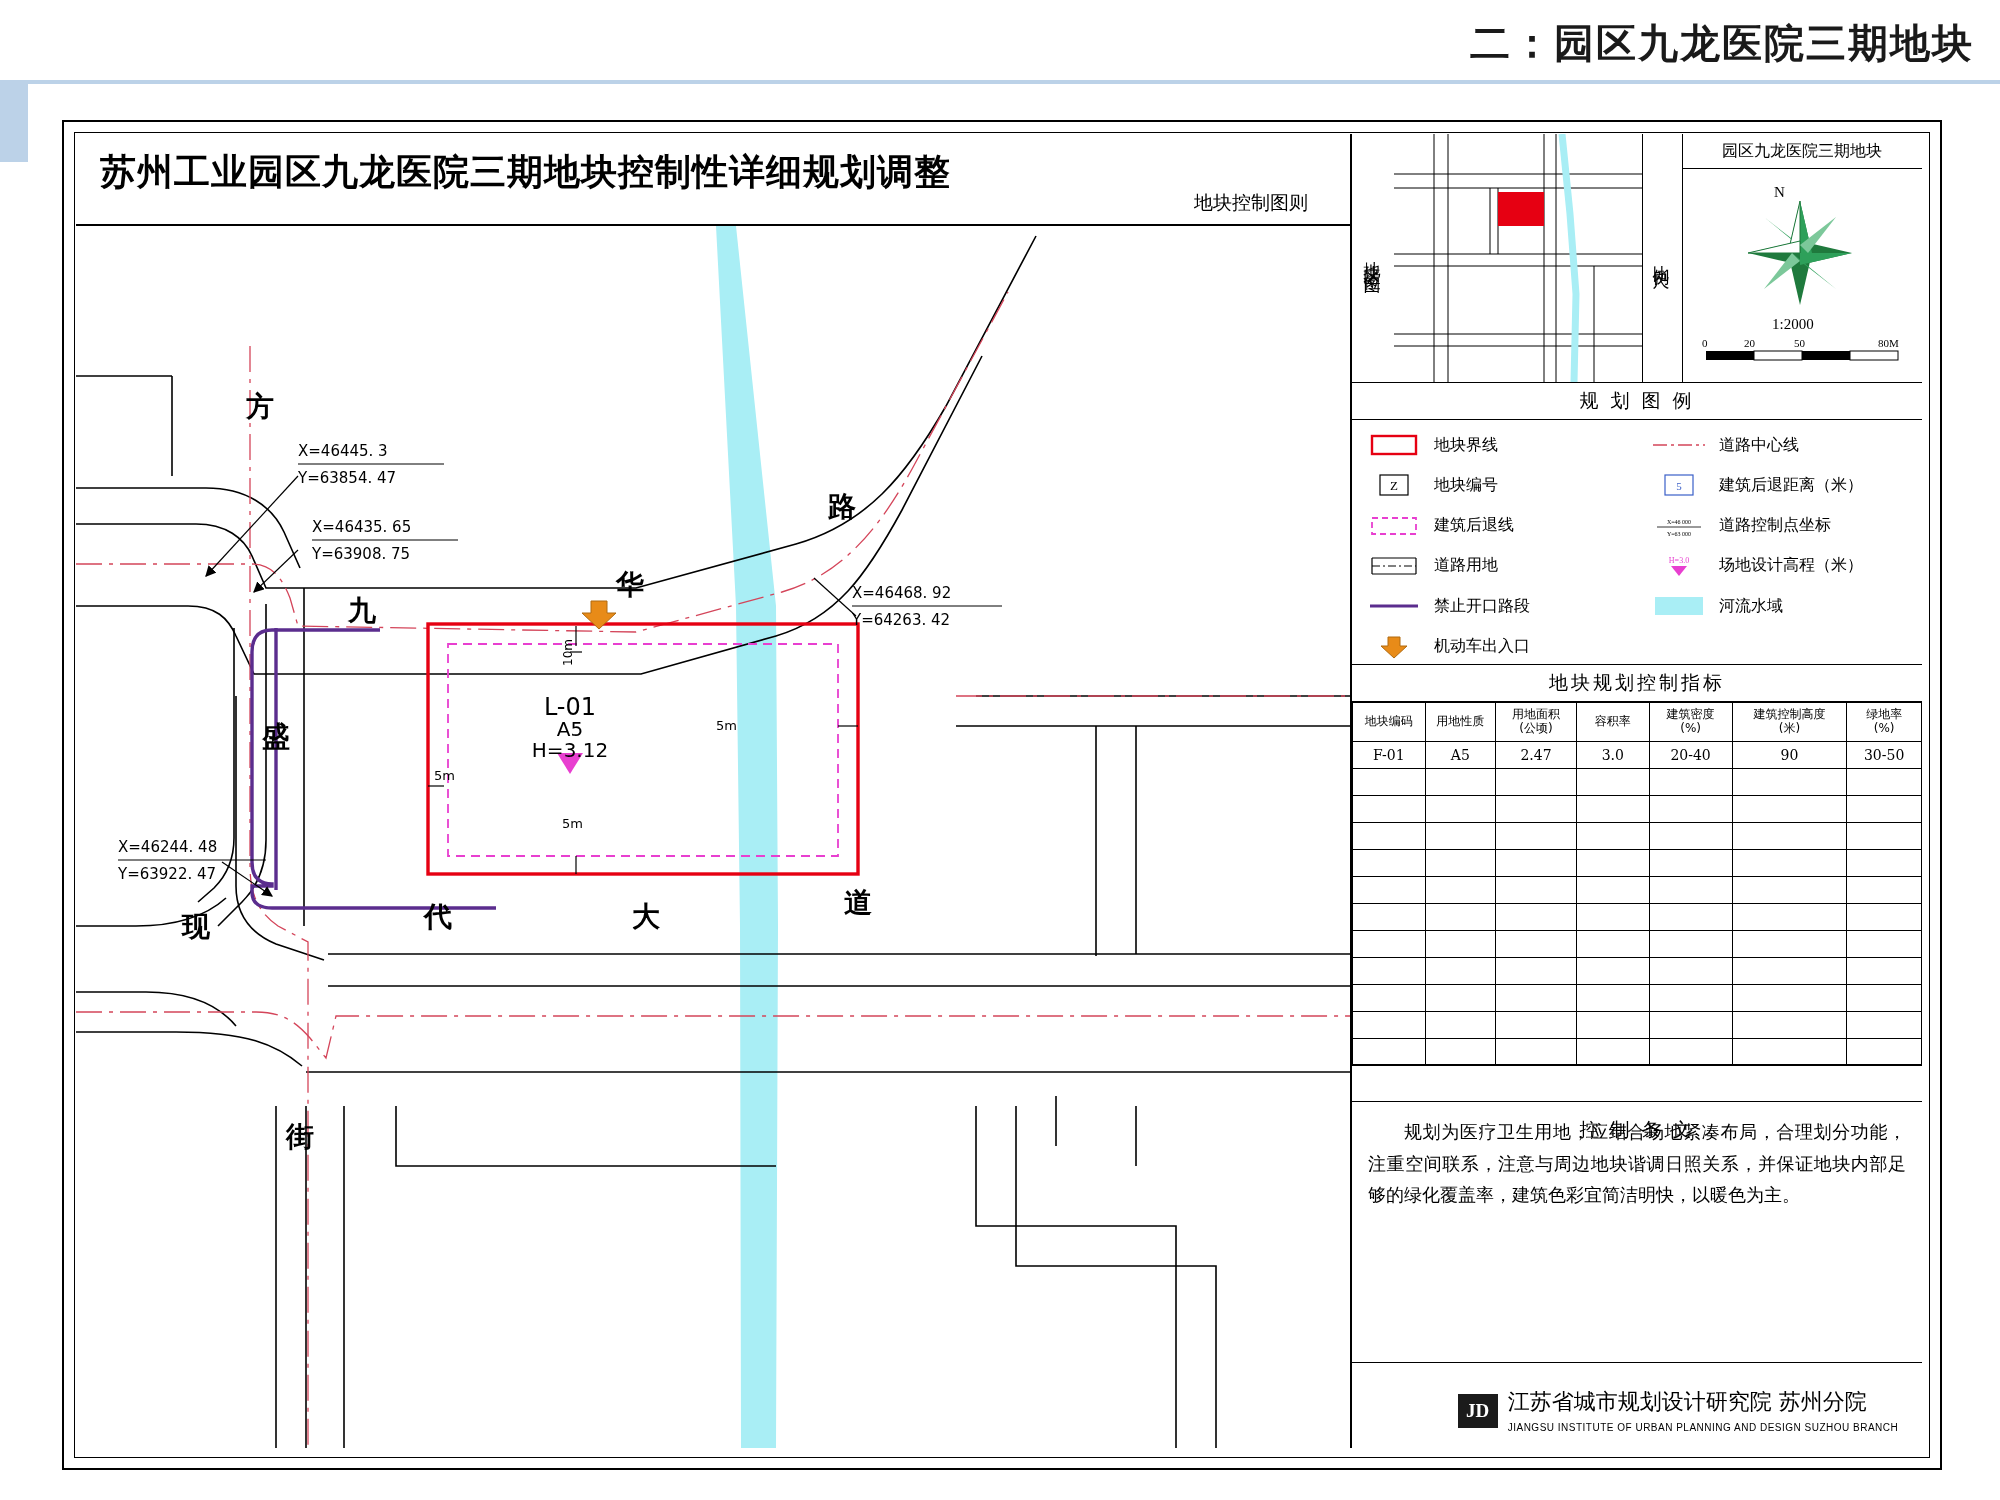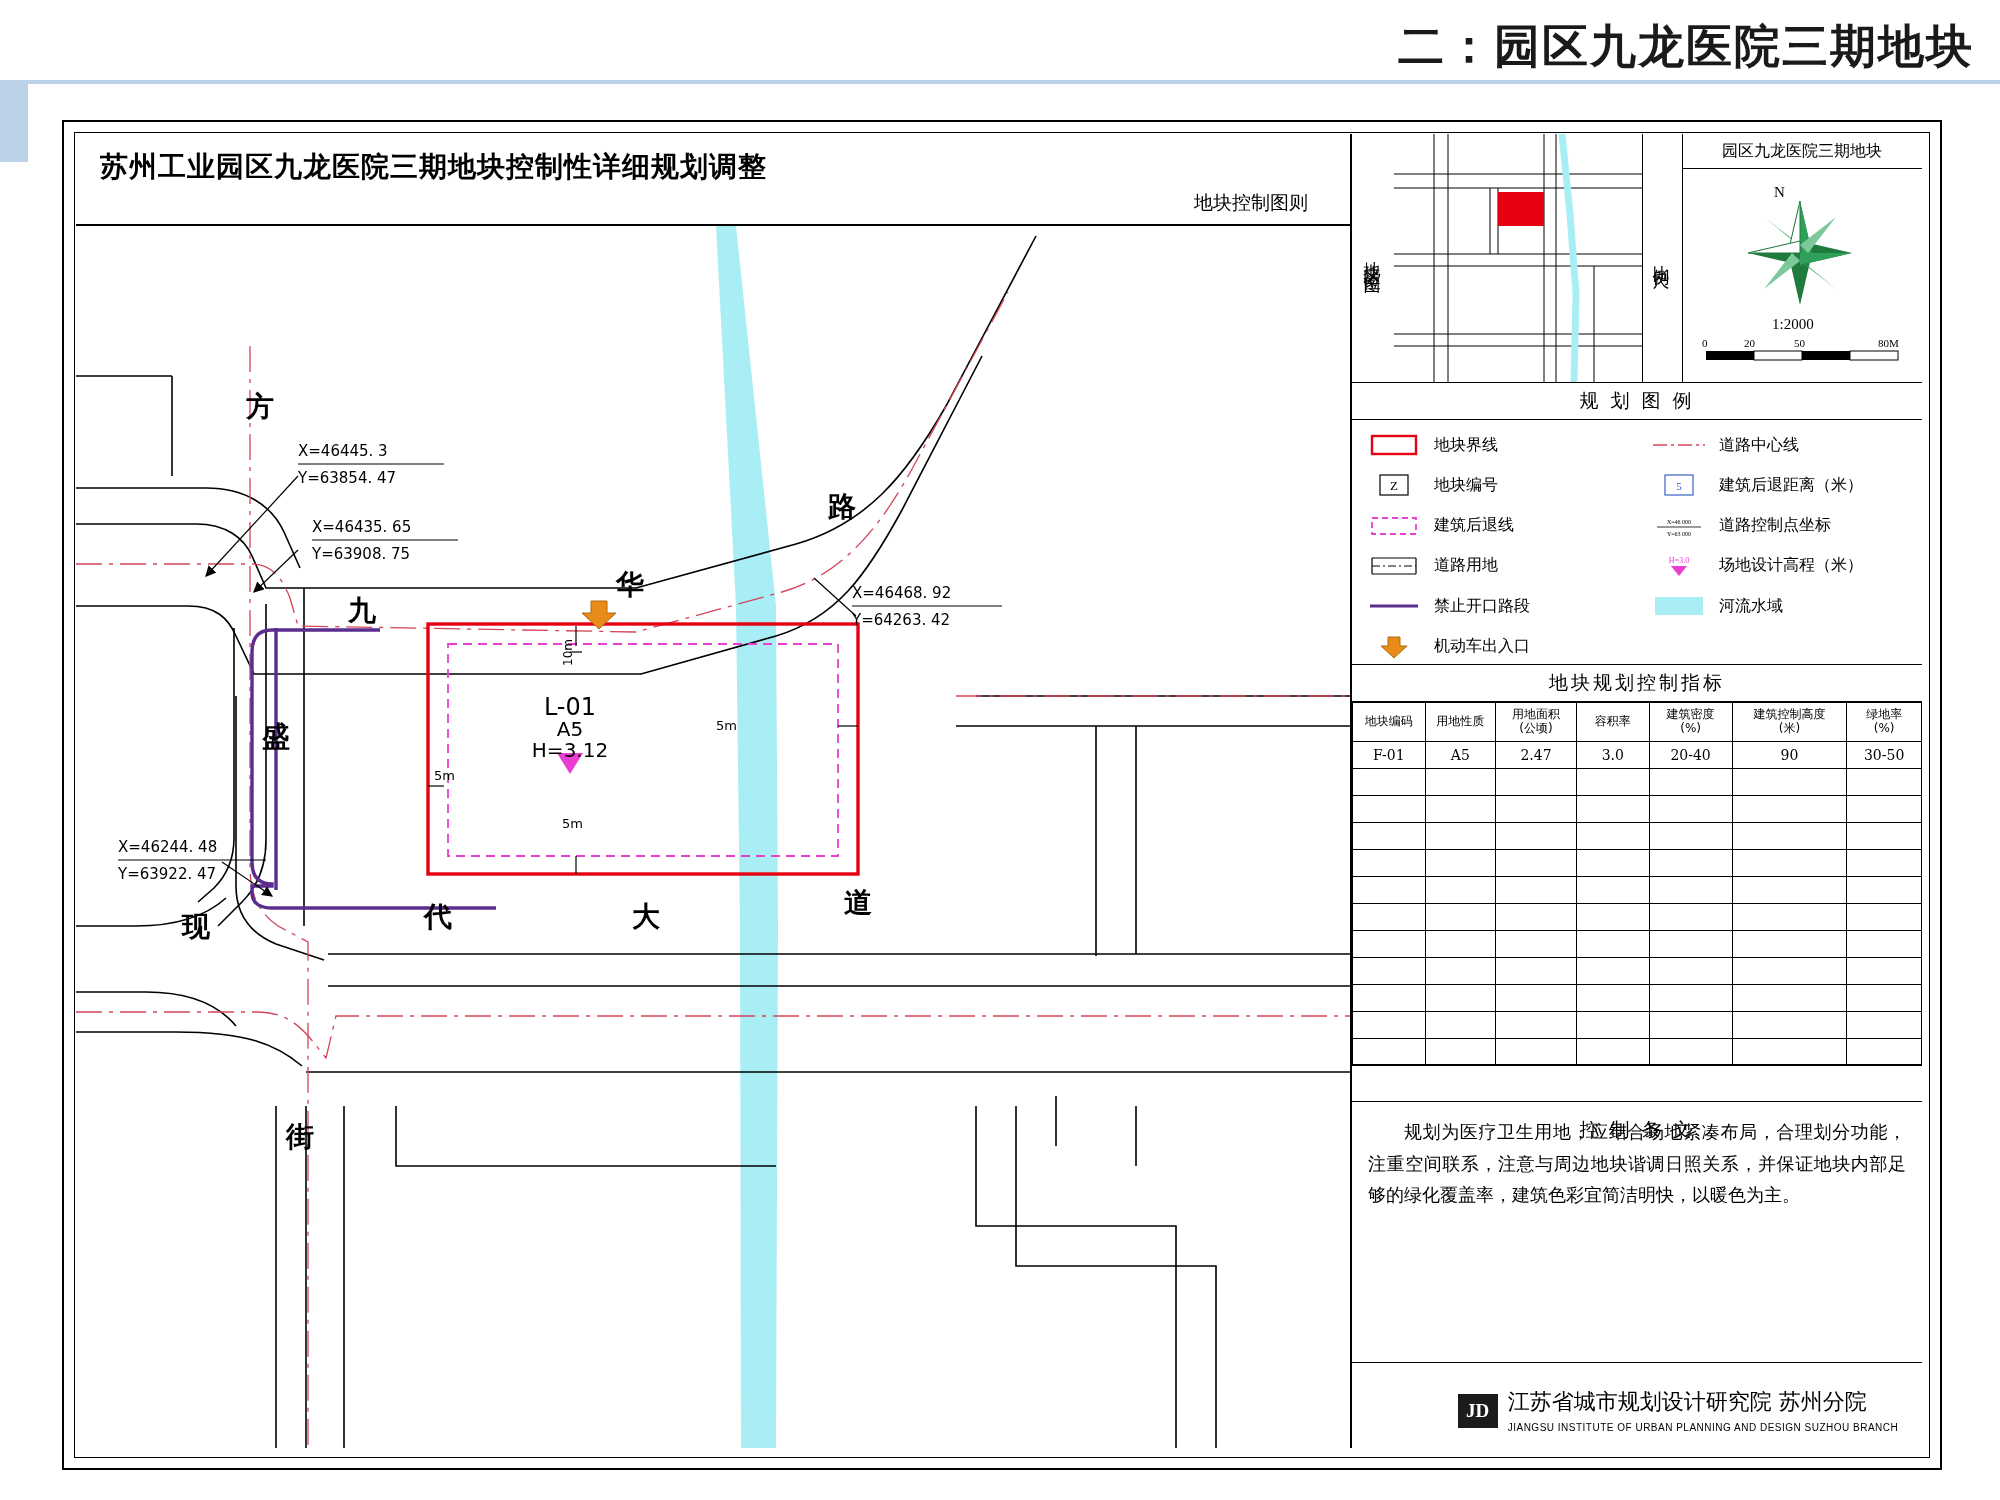--- a/index.html
+++ b/index.html
@@ -5,21 +5,21 @@
   html,body{margin:0;padding:0;}
   body{
     width:2000px;height:1500px;
     background:#ffffff;
     font-family:"Liberation Sans","DejaVu Sans",sans-serif;
     position:relative;
     overflow:hidden;
   }
   .slide-title{
     position:absolute; right:26px; top:16px;
-    font-size:46px; font-weight:bold; color:#1a1a1a;
+    font-size:40px; font-weight:bold; color:#1a1a1a;
     letter-spacing:2px;
     font-family:"DejaVu Sans","Liberation Sans",sans-serif;
     margin-left:48px;
   }
   .left-blue-bar{
     position:absolute; left:0px; top:80px; width:28px; height:82px;
     background:#bcd2e8;
   }
   .top-blue-rule{
     position:absolute; left:0px; top:80px; width:2000px; height:4px;
@@ -32,21 +32,21 @@
     box-sizing:border-box;
   }
   .frame-inner{
     position:absolute; left:10px; top:10px; right:10px; bottom:10px;
     border:1px solid #000;
     box-sizing:border-box;
   }
   
   .dwg-title{
     position:absolute; left:36px; top:26px;
-    font-size:28px; font-weight:bold; letter-spacing:1px;
+    font-size:36px; font-weight:bold; letter-spacing:1px;
     font-family:"DejaVu Sans","Liberation Sans",sans-serif;
   }
   .dwg-subtitle{
     position:absolute; left:1130px; top:68px;
     font-size:19px;
     font-family:"DejaVu Sans","Liberation Sans",sans-serif;
   }
   .title-rule{
     position:absolute; left:12px; top:102px; width:1274px; height:2px; background:#000;
   }

